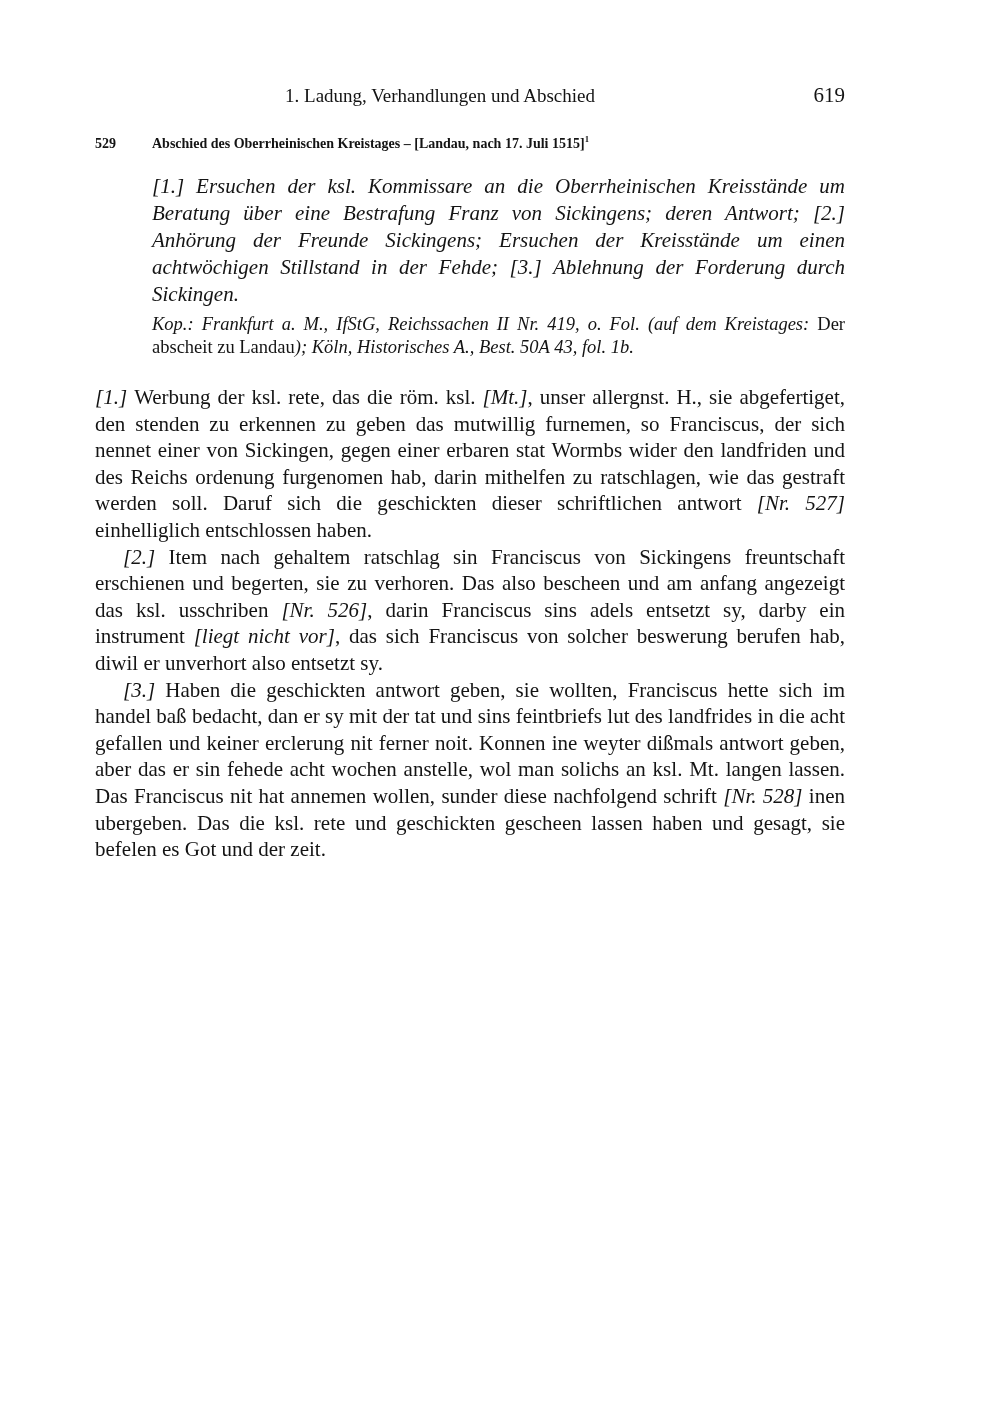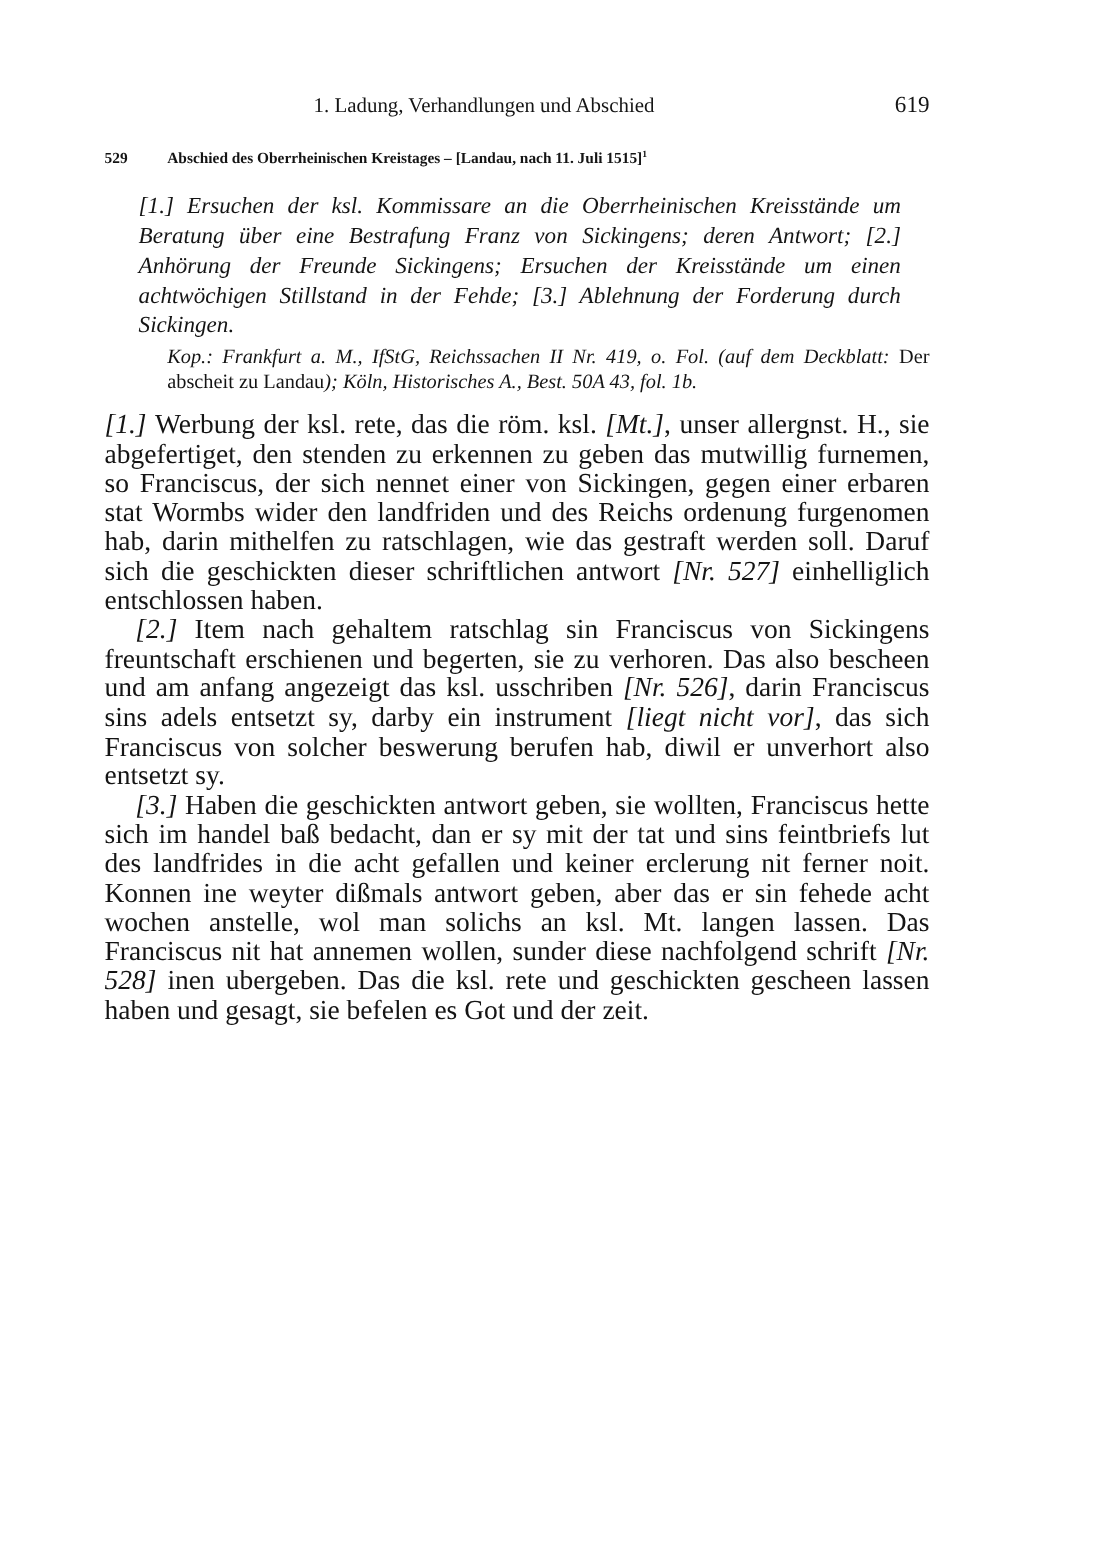--- a/index.html
+++ b/index.html
@@ -37,35 +37,35 @@
     line-height: 30px;
   }
   .entry-heading .entry-number { width: 57px; flex: none; }
   .entry-heading .entry-title-block { flex: 1; text-align: justify; }
   sup.fnref {
     font-size: 62%;
     vertical-align: super;
     line-height: 0;
   }
   .abstract {
-    margin: 14px 0 0 31px;
+    margin: 14px 0 0 57px;
     width: 693px;
     font-style: italic;
     font-size: 21px;
     line-height: 27px;
     text-align: justify;
   }
   .source-note {
     margin: 5px 0 0 57px;
     width: 693px;
     font-size: 18.5px;
     line-height: 23px;
     text-align: justify;
   }
-  .body-text { margin-top: 14px; font-size: 25px; line-height: 26.6px; }
+  .body-text { margin-top: 25px; font-size: 21px; line-height: 26.6px; }
   .body-par { text-align: justify; margin: 0; }
   .body-par.indented { text-indent: 28px; }
   .it { font-style: italic; }
   .ro { font-style: normal; }
   .footnote-block {
     position: absolute;
     left: 95px;
     top: 1220px;
     width: 750px;
     font-size: 19px;
@@ -95,26 +95,26 @@
 
     <div class="running-head">
       <div class="spacer-l"></div>
       <div class="section-title">1. Ladung, Verhandlungen und Abschied</div>
       <div class="spacer-r"></div>
       <div class="page-number">619</div>
     </div>
 
     <div class="entry-heading">
       <div class="entry-number">529</div>
-      <div class="entry-title-block"><span>Abschied des Oberrheinischen Kreistages – [Landau, nach 11. Juli 1515]</span><sup class="fnref">1</sup></div>
+      <div class="entry-title-block"><span>Abschied des Oberrheinischen Kreistages – [Landau, nach 17. Juli 1515]</span><sup class="fnref">1</sup></div>
     </div>
 
     <div class="abstract">[1.] Ersuchen der ksl. Kommissare an die Oberrheinischen Kreisstände um Beratung über eine Bestrafung Franz von Sickingens; deren Antwort; [2.] Anhörung der Freunde Sickingens; Ersuchen der Kreisstände um einen achtwöchigen Stillstand in der Fehde; [3.] Ablehnung der Forderung durch Sickingen.</div>
 
-    <div class="source-note"><span class="it">Kop.: Frankfurt a. M., IfStG, Reichssachen II Nr. 419, o. Fol. (auf dem Deckblatt: </span><span class="ro">Der abscheit zu Landau</span><span class="it">); Köln, Historisches A., Best. 50A 43, fol. 1b.</span></div>
+    <div class="source-note"><span class="it">Kop.: Frankfurt a. M., IfStG, Reichssachen II Nr. 419, o. Fol. (auf dem Kreistages: </span><span class="ro">Der abscheit zu Landau</span><span class="it">); Köln, Historisches A., Best. 50A 43, fol. 1b.</span></div>
 
     <div class="body-text">
       <p class="body-par"><span class="it">[1.] </span><span class="ro">Werbung der ksl. rete, das die röm. ksl. </span><span class="it">[Mt.]</span><span class="ro">, unser allergnst. H., sie abgefertiget, den stenden zu erkennen zu geben das mutwillig furnemen, so Franciscus, der sich nennet einer von Sickingen, gegen einer erbaren stat Wormbs wider den landfriden und des Reichs ordenung furgenomen hab, darin mithelfen zu ratschlagen, wie das gestraft werden soll. Daruf sich die geschickten dieser schriftlichen antwort </span><span class="it">[Nr. 527]</span><span class="ro"> einhelliglich entschlossen haben.</span></p>
       <p class="body-par indented"><span class="it">[2.] </span><span class="ro">Item nach gehaltem ratschlag sin Franciscus von Sickingens freuntschaft erschienen und begerten, sie zu verhoren. Das also bescheen und am anfang angezeigt das ksl. usschriben </span><span class="it">[Nr. 526]</span><span class="ro">, darin Franciscus sins adels entsetzt sy, darby ein instrument </span><span class="it">[liegt nicht vor]</span><span class="ro">, das sich Franciscus von solcher beswerung berufen hab, diwil er unverhort also entsetzt sy.</span></p>
       <p class="body-par indented"><span class="it">[3.] </span><span class="ro">Haben die geschickten antwort geben, sie wollten, Franciscus hette sich im handel baß bedacht, dan er sy mit der tat und sins feintbriefs lut des landfrides in die acht gefallen und keiner erclerung nit ferner noit. Konnen ine weyter dißmals antwort geben, aber das er sin fehede acht wochen anstelle, wol man solichs an ksl. Mt. langen lassen. Das Franciscus nit hat annemen wollen, sunder diese nachfolgend schrift </span><span class="it">[Nr. 528]</span><span class="ro"> inen ubergeben. Das die ksl. rete und geschickten gescheen lassen haben und gesagt, sie befelen es Got und der zeit.</span></p>
     </div>
 
   </div>
 
   <div class="footnote-block">

